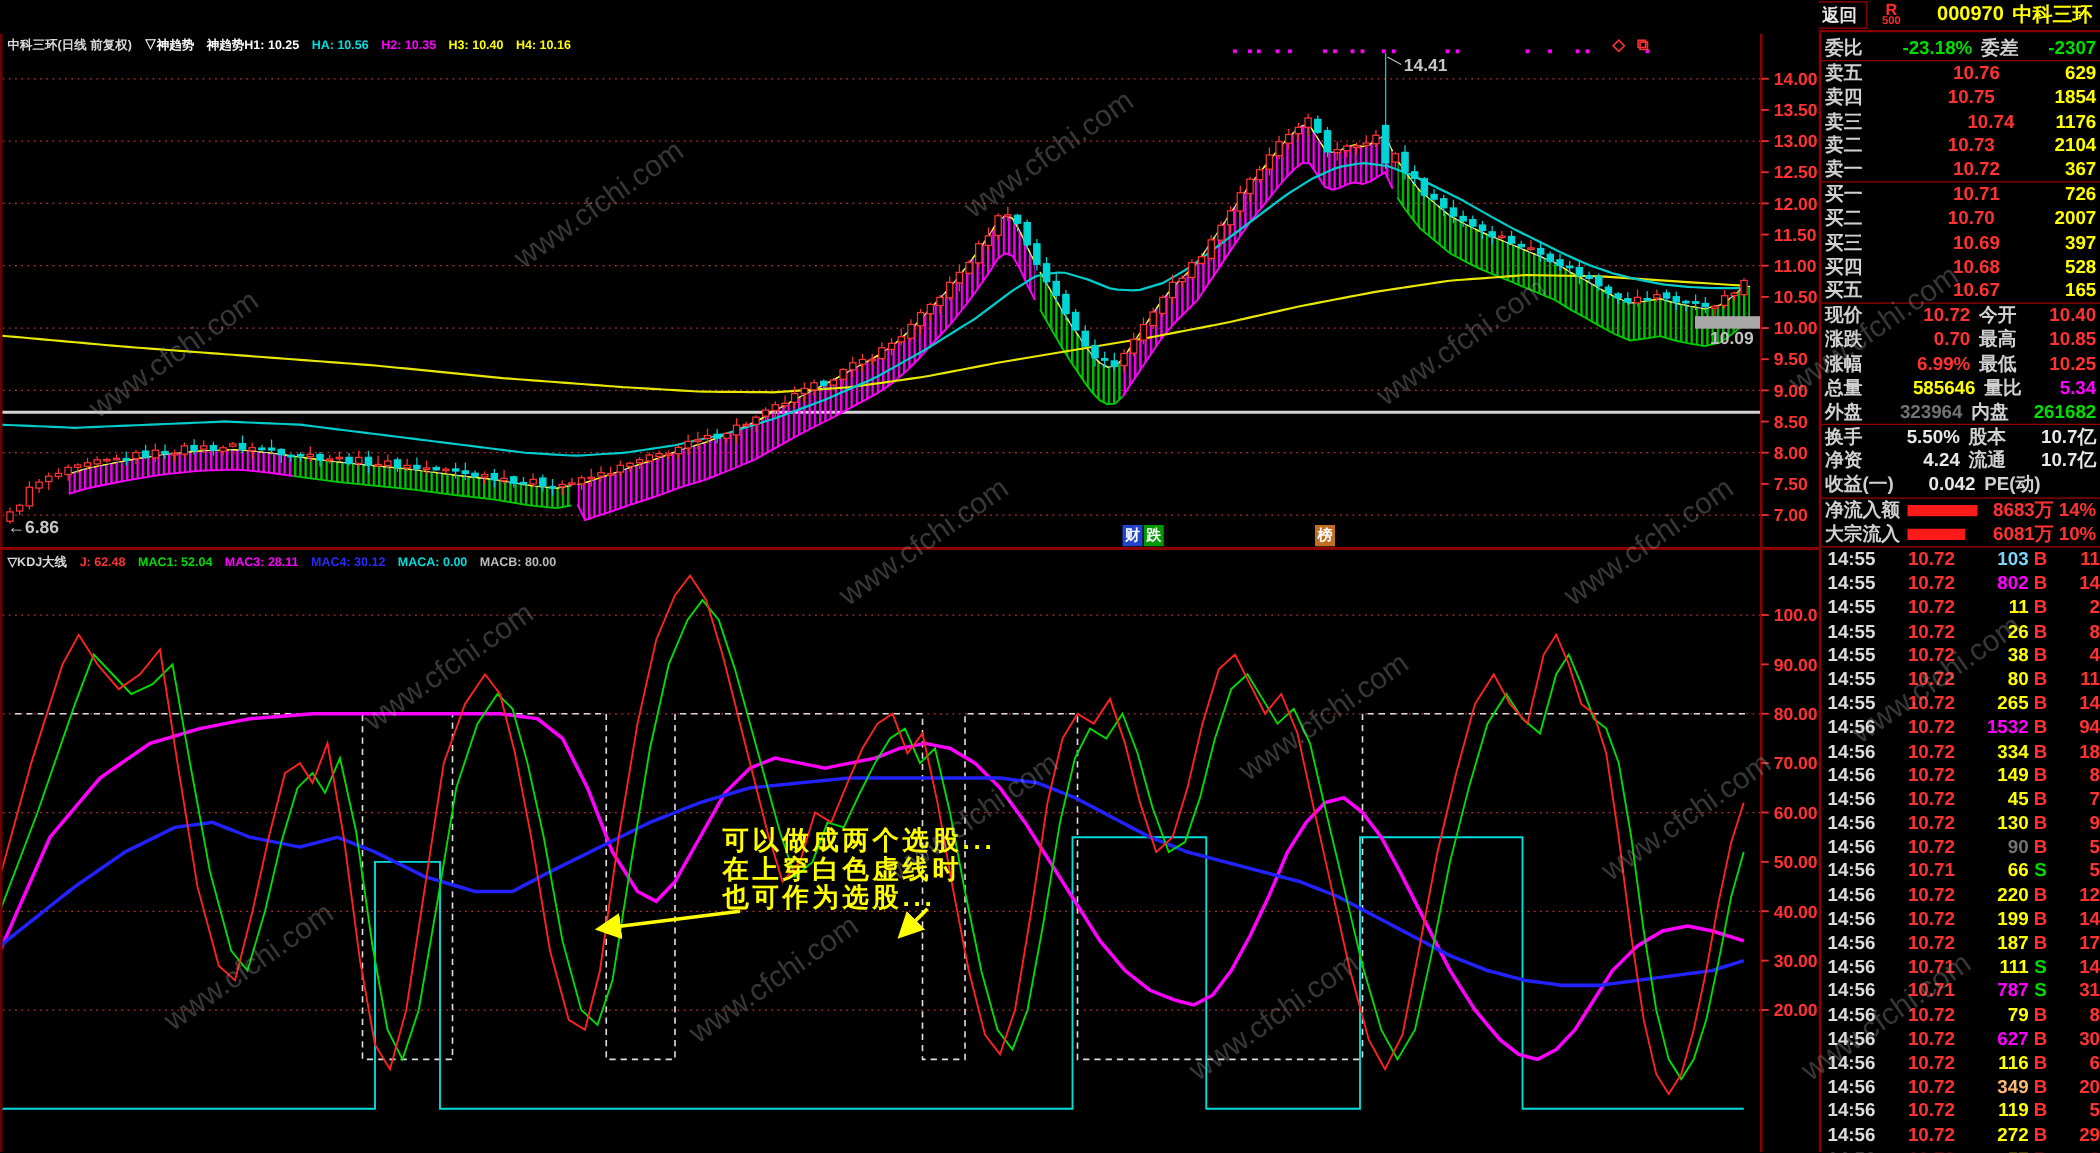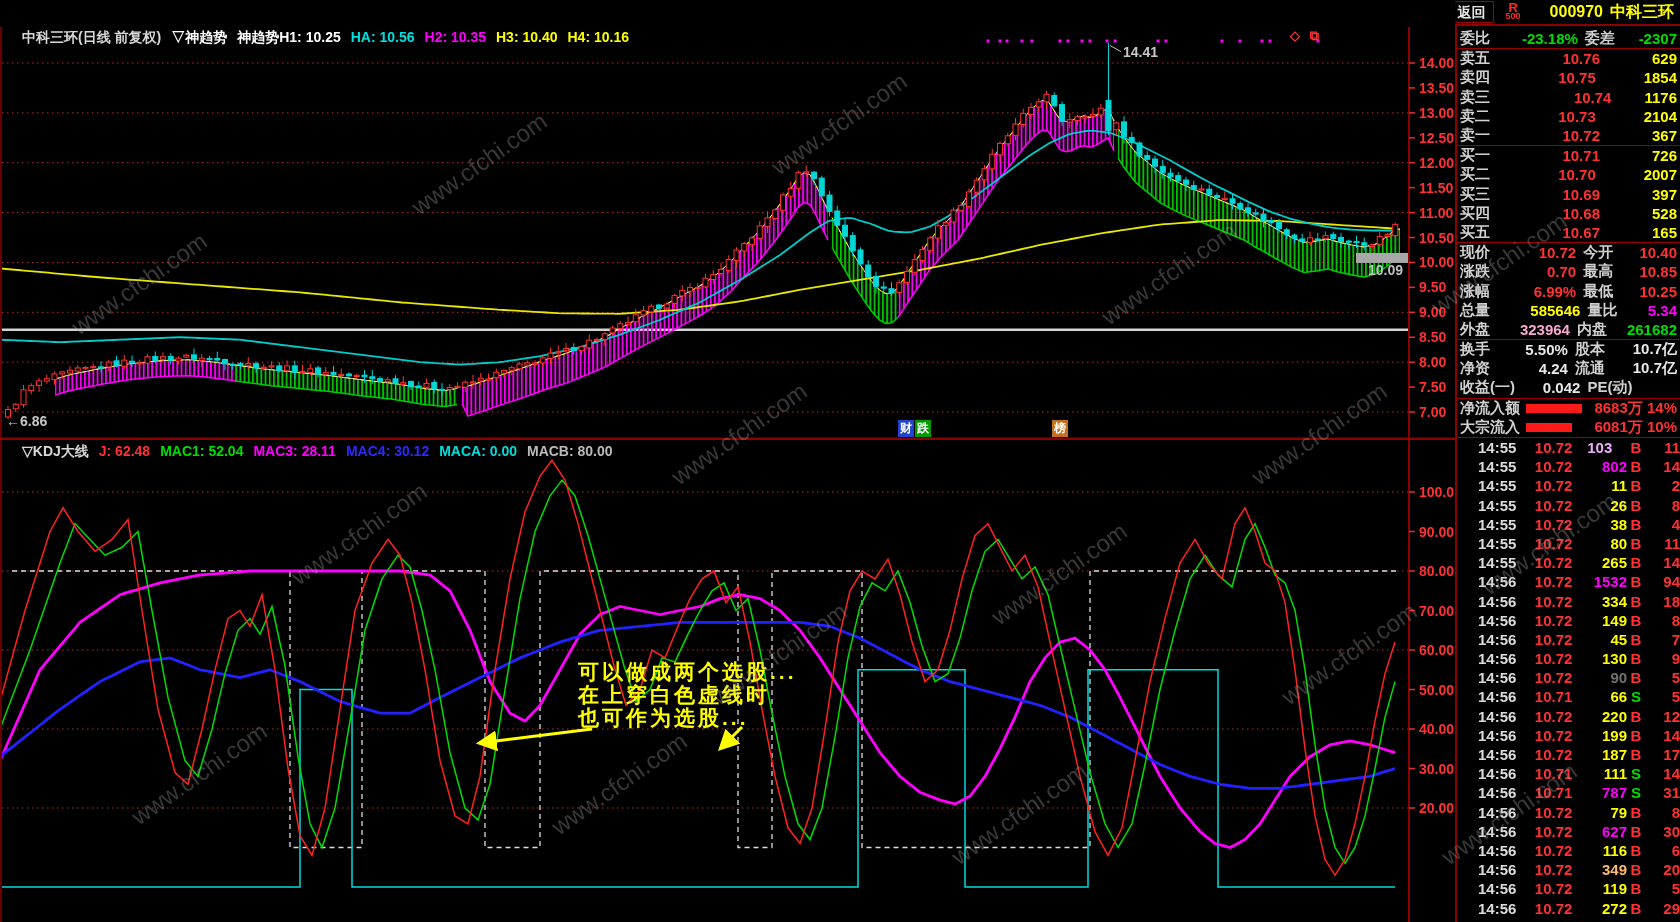--- a/index.html
+++ b/index.html
@@ -13,36 +13,36 @@
   #tb-buttons{display:flex;margin-left:auto;}
   .tb-btn{border:1px solid #a00000;color:#e6e6e6;font-size:14px;padding:0 7px;height:20px;
           line-height:20px;margin-left:3px;white-space:nowrap;}
   #stock-id{display:flex;align-items:center;margin:0 6px 0 12px;white-space:nowrap;}
   #r-badge{color:#ff2a2a;text-align:center;line-height:8px;margin-right:5px;}
   #r-badge .r{font-size:13px;display:block;}
   #r-badge .f{font-size:9px;display:block;}
   .code{color:#ffff00;font-size:16px;margin-right:7px;margin-left:24px;}
   .sname{color:#ffff00;font-size:16px;}
   
-  .chart-title{position:absolute;left:22px;font-size:14px;white-space:nowrap;z-index:6;}
+  .chart-title{position:absolute;left:6px;font-size:10px;white-space:nowrap;z-index:6;}
   .chart-title span{margin-right:10px;}
   
   .chip{position:absolute;width:16px;height:17px;color:#fff;font-size:12px;line-height:17px;
         text-align:center;z-index:7;}
   
   #sidebar{position:absolute;left:1455px;top:26px;width:225px;height:896px;background:#000;
            border-left:2px solid #8b0000;box-sizing:border-box;z-index:5;}
   .sb-sec{border-bottom:1px solid #9b0000;}
   .sb-row{display:flex;align-items:center;height:19.2px;font-size:15px;padding:0 3px;overflow:hidden;}
   .lab{color:#d0d0d0;white-space:nowrap;}
   .v1{margin-left:auto;text-align:right;white-space:nowrap;}
   .lab2{margin-left:7px;color:#d0d0d0;white-space:nowrap;}
   .v2{margin-left:auto;text-align:right;white-space:nowrap;}
   .flow-bar{height:9px;background:#ff1a1a;margin-left:6px;}
-  .tape-row{display:flex;align-items:center;height:19.2px;font-size:15px;padding:0 0 0 21px;overflow:hidden;}
+  .tape-row{display:flex;align-items:center;height:19.2px;font-size:15px;padding:0 0 0 5px;overflow:hidden;}
   .t-time{color:#dcdcdc;width:47px;}
   .t-price{width:60px;text-align:right;color:#ff3232;}
   .t-vol{width:62px;text-align:right;}
   .t-flag{width:20px;text-align:center;}
   .t-cnt{width:40px;text-align:right;color:#ff3232;}
   
   .wm{position:absolute;color:rgba(170,170,170,0.32);font-size:24px;font-weight:400;
       transform:rotate(-35deg);pointer-events:none;z-index:9;white-space:nowrap;}
   svg{position:absolute;left:0;top:0;z-index:2;}
 </style>
@@ -691,21 +691,21 @@
           <span class="v2" style="color: rgb(255, 50, 50); text-align: right;">10.25</span>
         </div>
         <div class="sb-row">
           <span class="lab">总量</span>
           <span class="v1" style="color: rgb(255, 255, 0); width: 60px;">585646</span>
           <span class="lab2">量比</span>
           <span class="v2" style="color: rgb(255, 0, 255);">5.34</span>
         </div>
         <div class="sb-row">
           <span class="lab">外盘</span>
-          <span class="v1" style="color: #f9a8d4; width: 60px;">323964</span>
+          <span class="v1" style="color: #737373; width: 60px;">323964</span>
           <span class="lab2">内盘</span>
           <span class="v2" style="color: rgb(0, 221, 0);">261682</span>
         </div>
       </div>
     <div class="sb-sec" id="sec-info2">
         <div class="sb-row">
           <span class="lab">换手</span>
           <span class="v1" style="color: rgb(232, 232, 232); width: 50px;">5.50%</span>
           <span class="lab2">股本</span>
           <span class="v2" style="color: rgb(232, 232, 232);">10.7亿</span>
@@ -732,21 +732,21 @@
         <div class="sb-row">
           <span class="lab">大宗流入</span>
           <span class="flow-bar" style="width: 46px;"></span>
           <span class="v2" style="color: rgb(255, 50, 50);">6081万 10%</span>
         </div>
       </div>
     <div id="sec-tape">
         <div class="tape-row">
           <span class="t-time">14:55</span>
           <span class="t-price">10.72</span>
-          <span class="t-vol" style="color: #f0abfc; text-align: center;">103</span>
+          <span class="t-vol" style="color: #7dd3fc;">103</span>
           <span class="t-flag" style="color: rgb(255, 50, 50);">B</span>
           <span class="t-cnt">11</span>
         </div>
         <div class="tape-row">
           <span class="t-time">14:55</span>
           <span class="t-price">10.72</span>
           <span class="t-vol" style="color: rgb(255, 0, 255);">802</span>
           <span class="t-flag" style="color: rgb(255, 50, 50);">B</span>
           <span class="t-cnt">14</span>
         </div>

